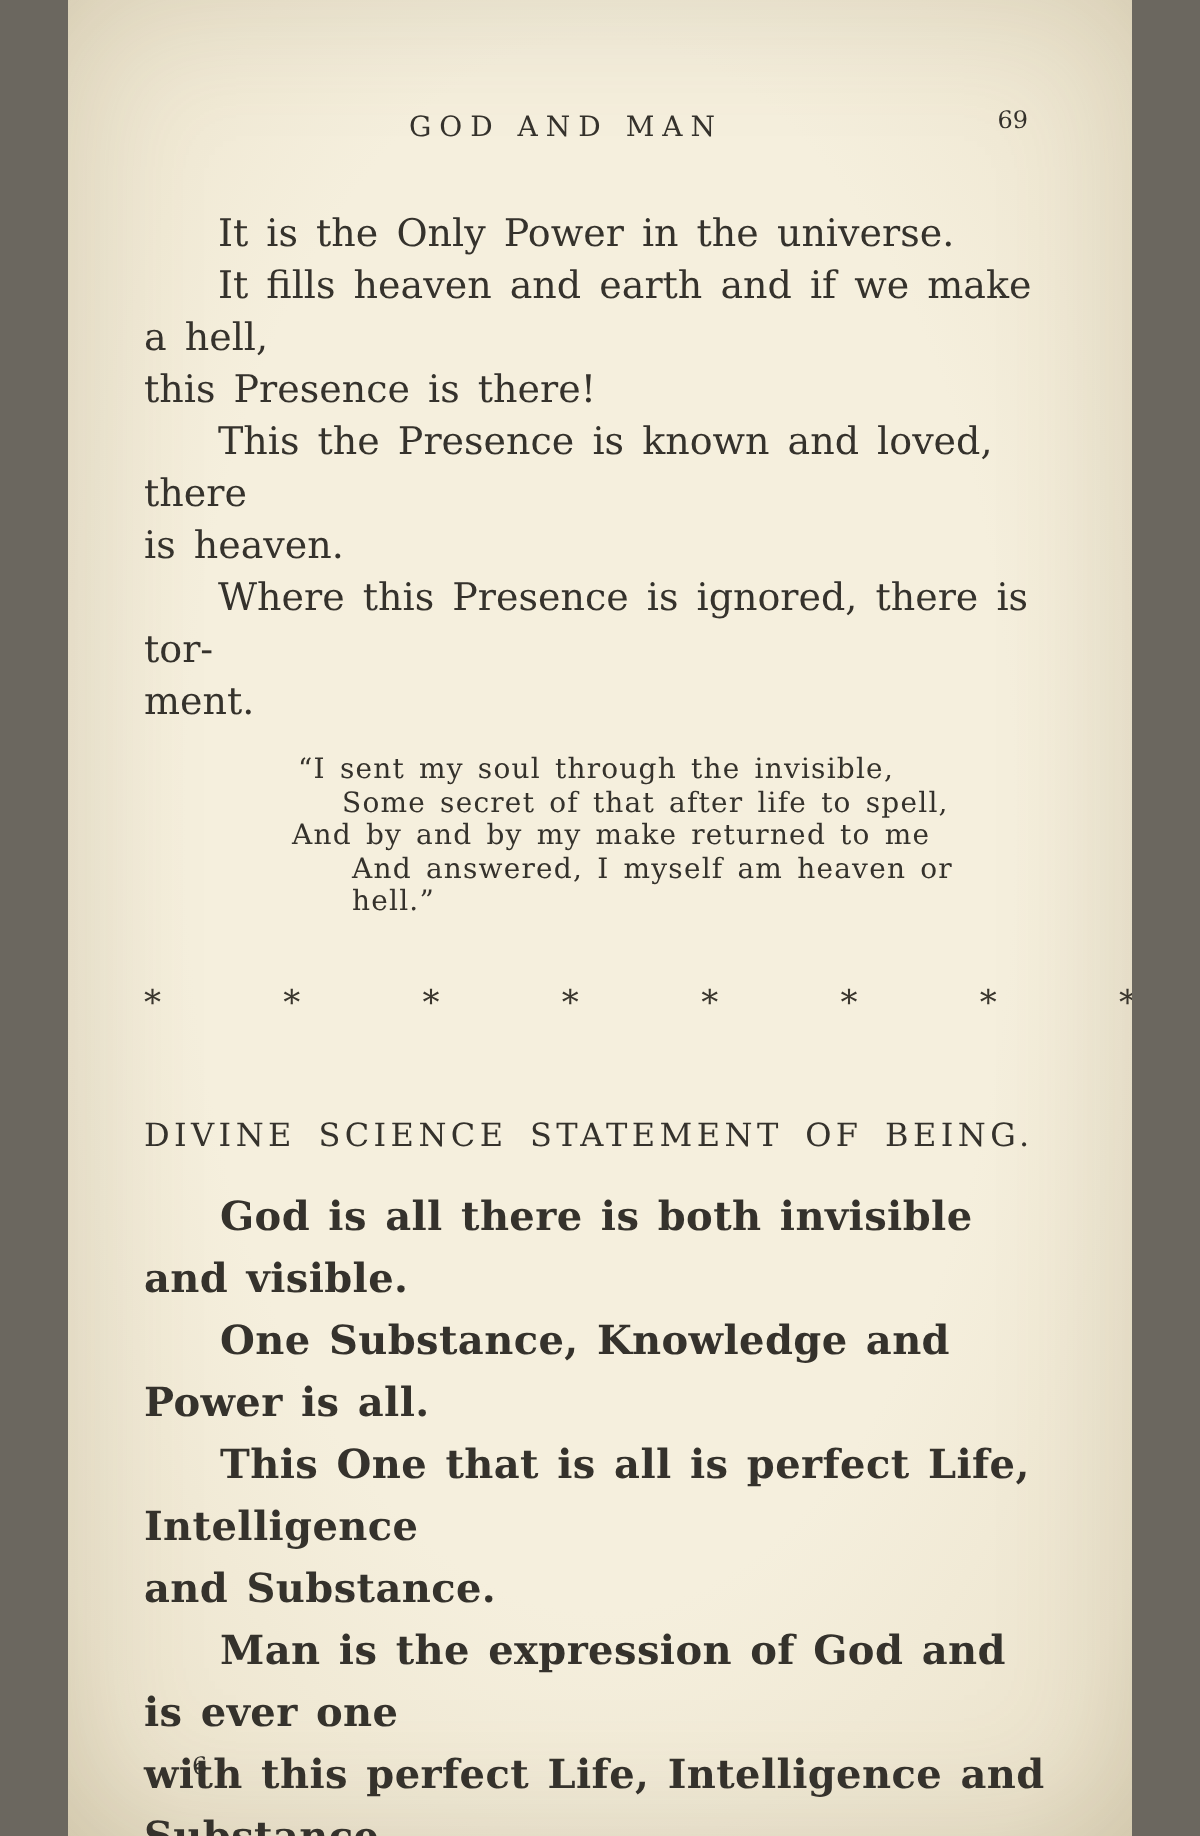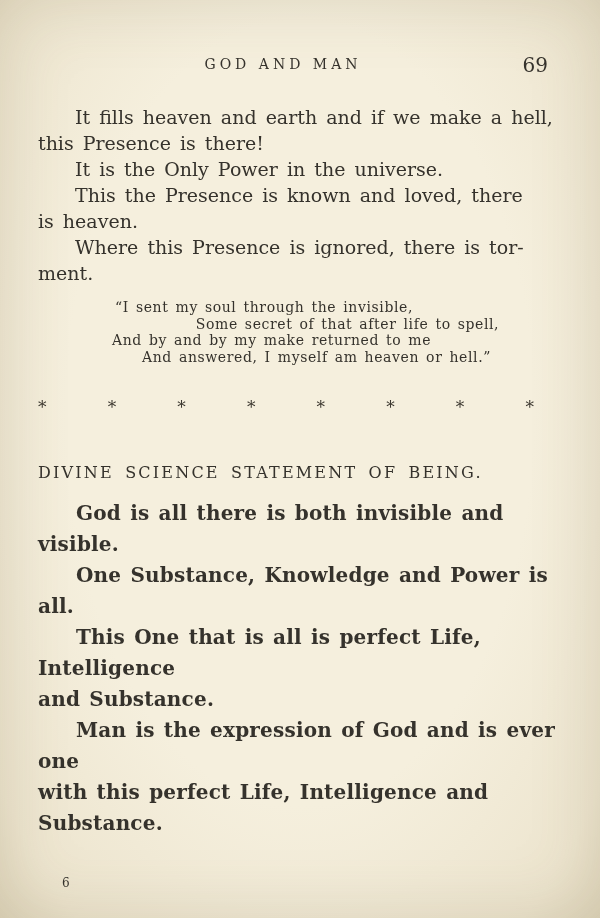--- a/index.html
+++ b/index.html
@@ -1,18 +1,18 @@
 <!DOCTYPE html>
 <html><head>
 <meta charset="utf-8">
 <style>
   html, body { margin: 0; padding: 0; background: #6b675f; }
   .page {
     position: relative;
-    width: 600px;
+    width: 532px;
     height: 918px;
     margin: 0 auto;
     box-sizing: border-box;
     background: radial-gradient(ellipse at 50% 45%, #f5efdd 55%, #ede5cf 88%, #e4dbc2 100%);
     box-shadow: inset 0 0 70px rgba(110, 95, 55, 0.18);
     color: #35322c;
     font-family: "DejaVu Serif", "Liberation Serif", serif;
     overflow: hidden;
     padding: 56px 42px 0 38px;
   }
@@ -24,40 +24,40 @@
     position: absolute;
     left: 0; right: 30px;
     text-align: center;
     font-size: 14px;
     letter-spacing: 4px;
     font-weight: 500;
   }
   .page-number {
     position: absolute;
     right: 10px; top: -3px;
-    font-size: 20px;
+    font-size: 12px;
   }
   .body-text { margin-top: 26px; }
   .para {
     font-size: 19px;
     line-height: 26px;
     text-indent: 37px;
     white-space: pre-line;
     word-spacing: 3px;
   }
   .verse {
     margin-top: 13px;
     margin-left: 74px;
     font-size: 14px;
     line-height: 16.5px;
     letter-spacing: 0.6px;
     word-spacing: 2px;
   }
   .verse-line.v1 { margin-left: 3px; }
-  .verse-line.v2 { margin-left: 25px; text-align: center; }
+  .verse-line.v2 { margin-left: 25px; }
   .verse-line.v3 { margin-left: 0px; }
   .verse-line.v4 { margin-left: 30px; }
   .asterisk-row {
     margin-top: 32px;
     width: 496px;
     display: flex;
     justify-content: space-between;
     font-size: 17px;
     color: #3a362e;
   }
@@ -90,23 +90,23 @@
 <body>
 
 <div class="page">
 
   <div class="running-head">
     <div class="running-title">GOD AND MAN</div>
     <div class="page-number">69</div>
   </div>
 
   <div class="body-text">
+    <div class="para">It is the Only Power in the universe.</div>
     <div class="para">It fills heaven and earth and if we make a hell,
 this Presence is there!</div>
-    <div class="para">It is the Only Power in the universe.</div>
     <div class="para">This the Presence is known and loved, there
 is heaven.</div>
     <div class="para">Where this Presence is ignored, there is tor-
 ment.</div>
   </div>
 
   <div class="verse">
     <div class="verse-line v1">“I sent my soul through the invisible,</div>
     <div class="verse-line v2">Some secret of that after life to spell,</div>
     <div class="verse-line v3">And by and by my make returned to me</div>

